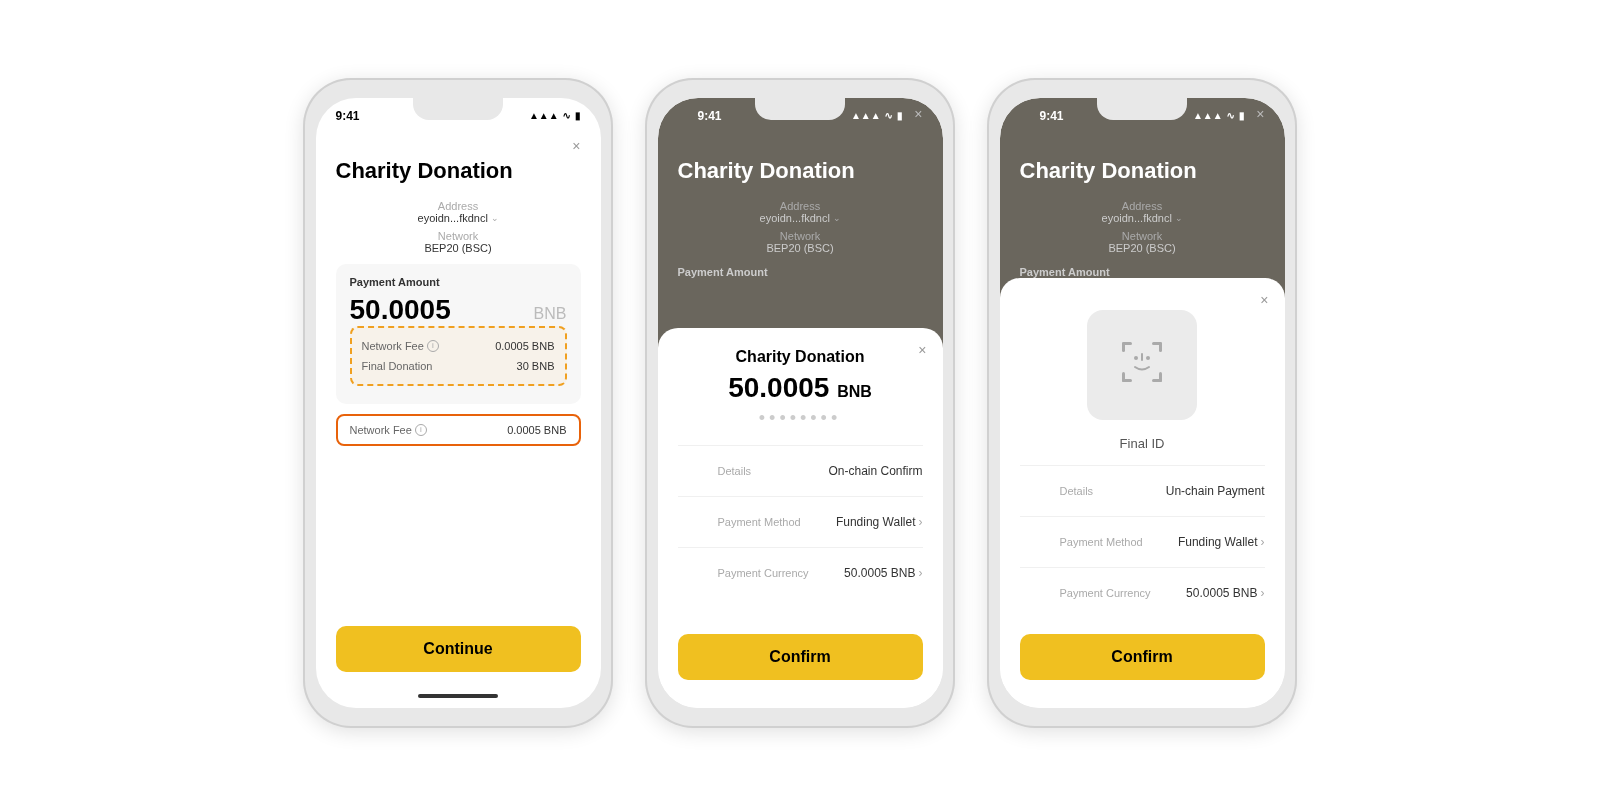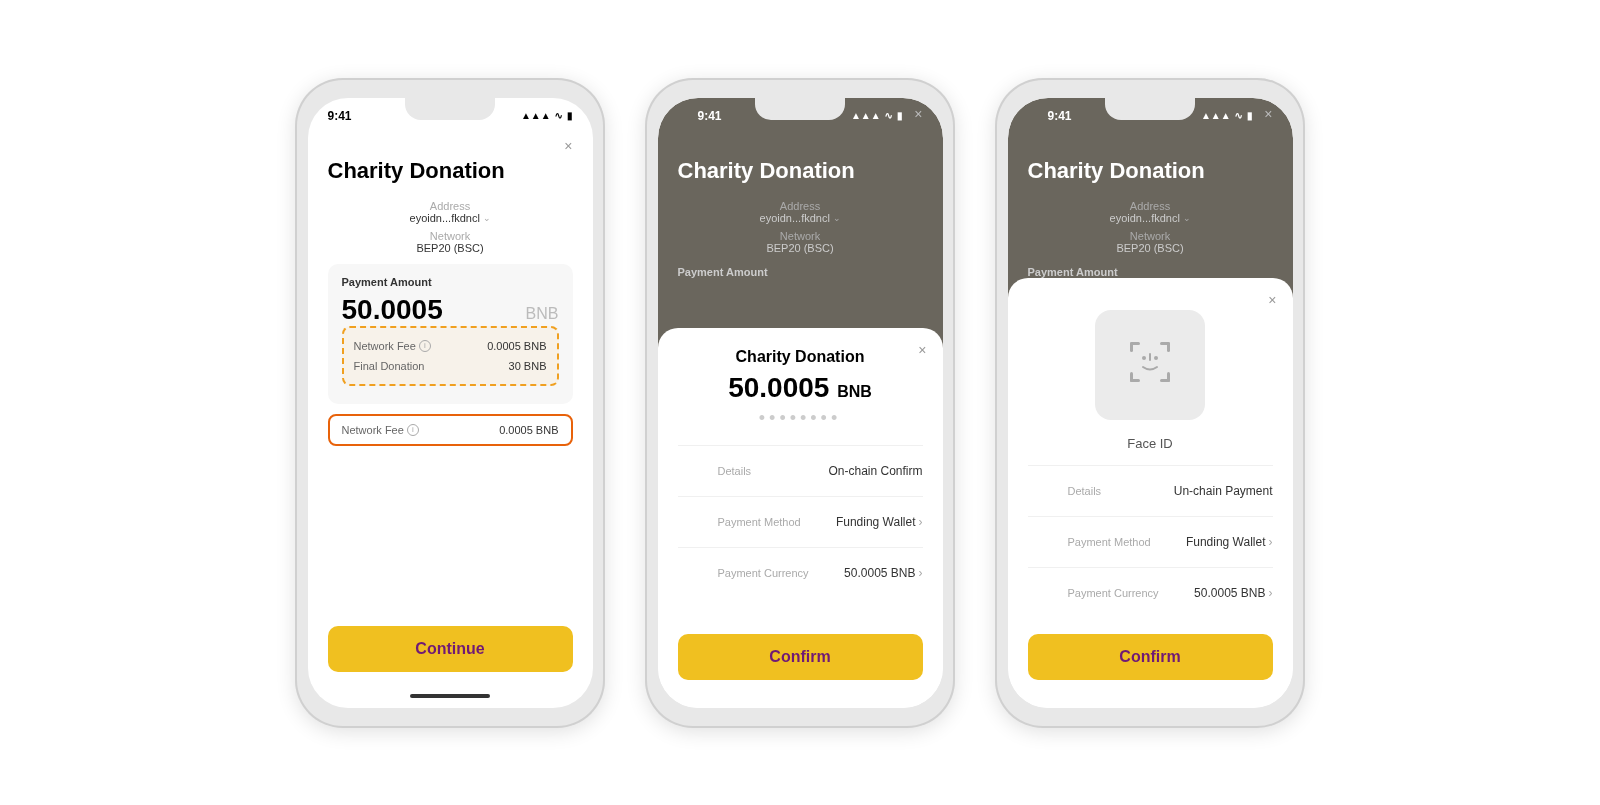--- a/index.html
+++ b/index.html
@@ -9,21 +9,21 @@
       display: flex;
       align-items: center;
       justify-content: center;
       min-height: 805px;
       width: 1600px;
       font-family: -apple-system, BlinkMacSystemFont, 'SF Pro Display', 'Helvetica Neue', Arial, sans-serif;
     }
 
     .phones-container {
       display: flex;
-      gap: 40px;
+      gap: 32px;
       align-items: flex-start;
       padding: 40px;
     }
 
     
     .phone {
       width: 310px;
       height: 650px;
       background: #e8e8e8;
       border-radius: 48px;
@@ -216,21 +216,21 @@
 
     
     .action-btn {
       width: 100%;
       padding: 14px;
       background: #f0c020;
       border: none;
       border-radius: 10px;
       font-size: 16px;
       font-weight: 700;
-      color: #701a75;
+      color: #000000;
       cursor: pointer;
       position: absolute;
       bottom: 36px;
       left: 20px;
       width: calc(100% - 40px);
     }
 
     .home-indicator {
       position: absolute;
       bottom: 10px;
@@ -546,21 +546,21 @@
               <rect x="2" y="32" width="3" height="10" rx="1.5" fill="#aaa"></rect>
               <rect x="32" y="39" width="10" height="3" rx="1.5" fill="#aaa"></rect>
               <rect x="39" y="32" width="3" height="10" rx="1.5" fill="#aaa"></rect>
               <circle cx="16" cy="18" r="2" fill="#aaa"></circle>
               <circle cx="28" cy="18" r="2" fill="#aaa"></circle>
               <path d="M15 27 Q22 32 29 27" stroke="#aaa" stroke-width="2" fill="none" stroke-linecap="round"></path>
               <line x1="22" y1="14" x2="22" y2="20" stroke="#aaa" stroke-width="2" stroke-linecap="round"></line>
             </svg>
           </span>
         </div>
-        <div class="face-id-label">Face ID</div>
+        <div class="face-id-label">Final ID</div>
 
         <div class="modal-divider" style="margin-top:14px;"></div>
         <div class="modal-row">
           <span class="modal-row-label">Details</span>
           <span class="modal-row-value">Un-chain Payment</span>
         </div>
         <div class="modal-divider"></div>
         <div class="modal-row">
           <span class="modal-row-label">Payment Method</span>
           <span class="modal-row-value">

